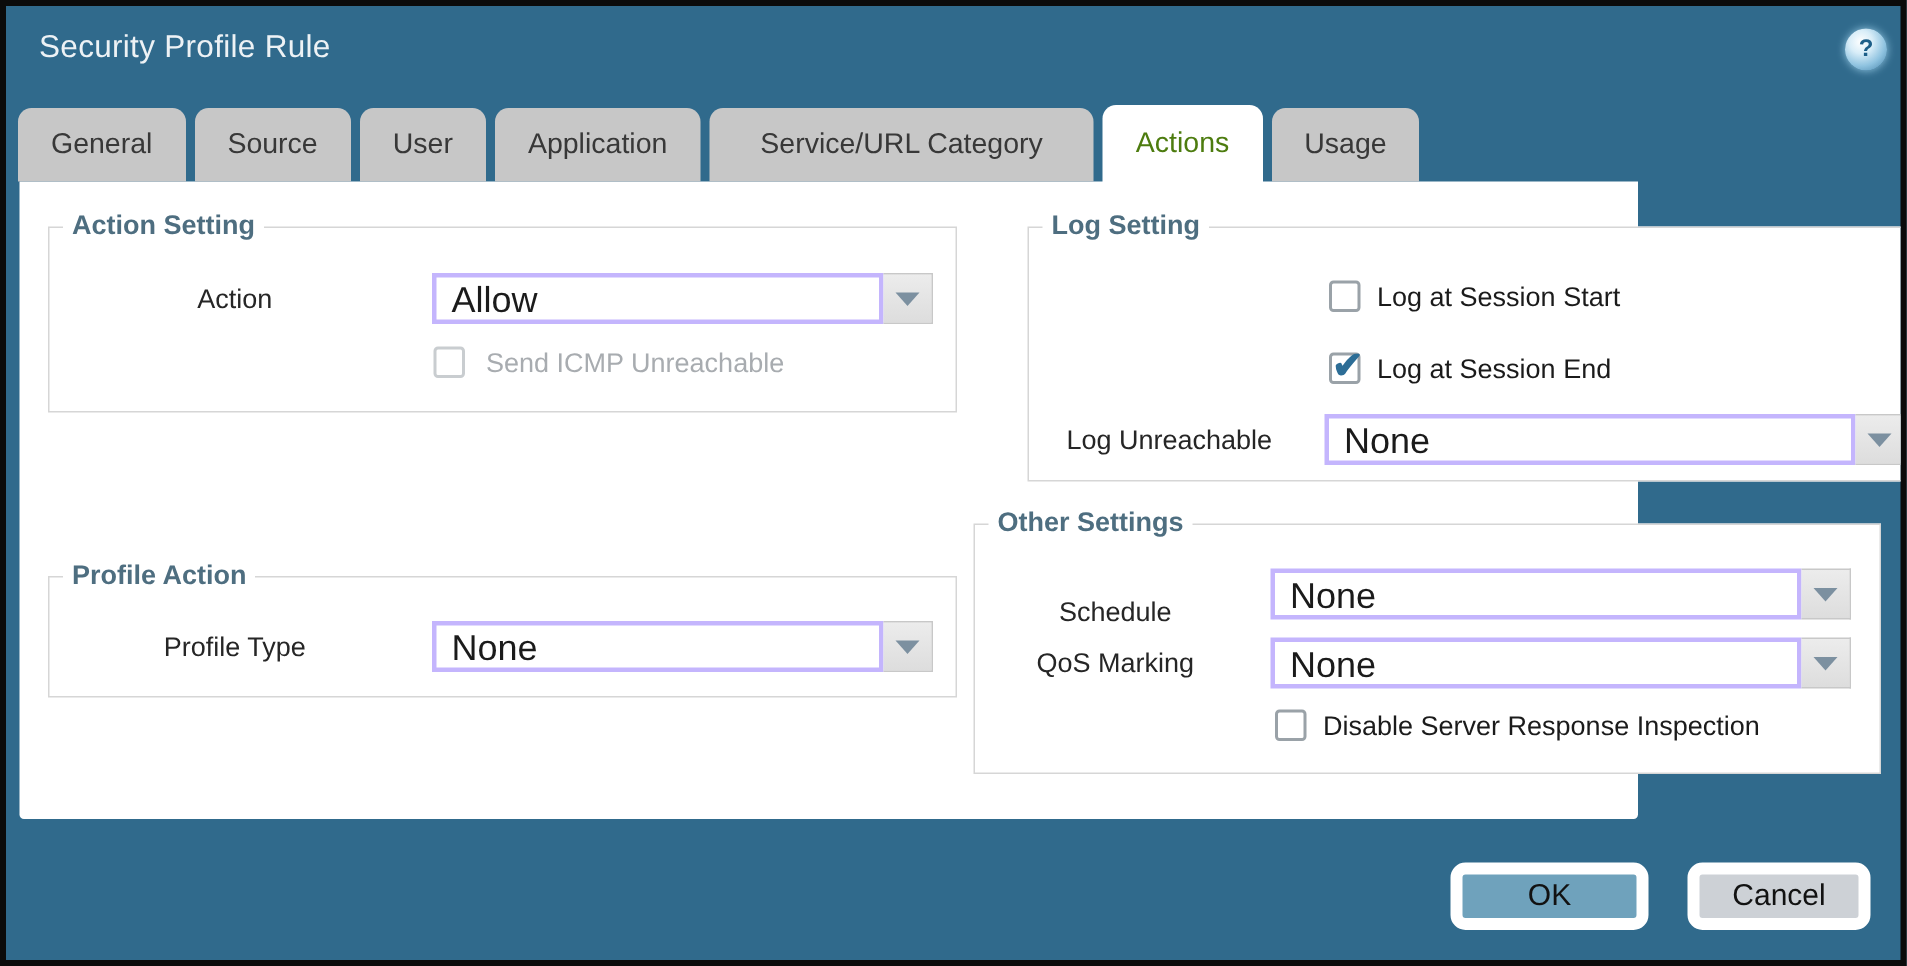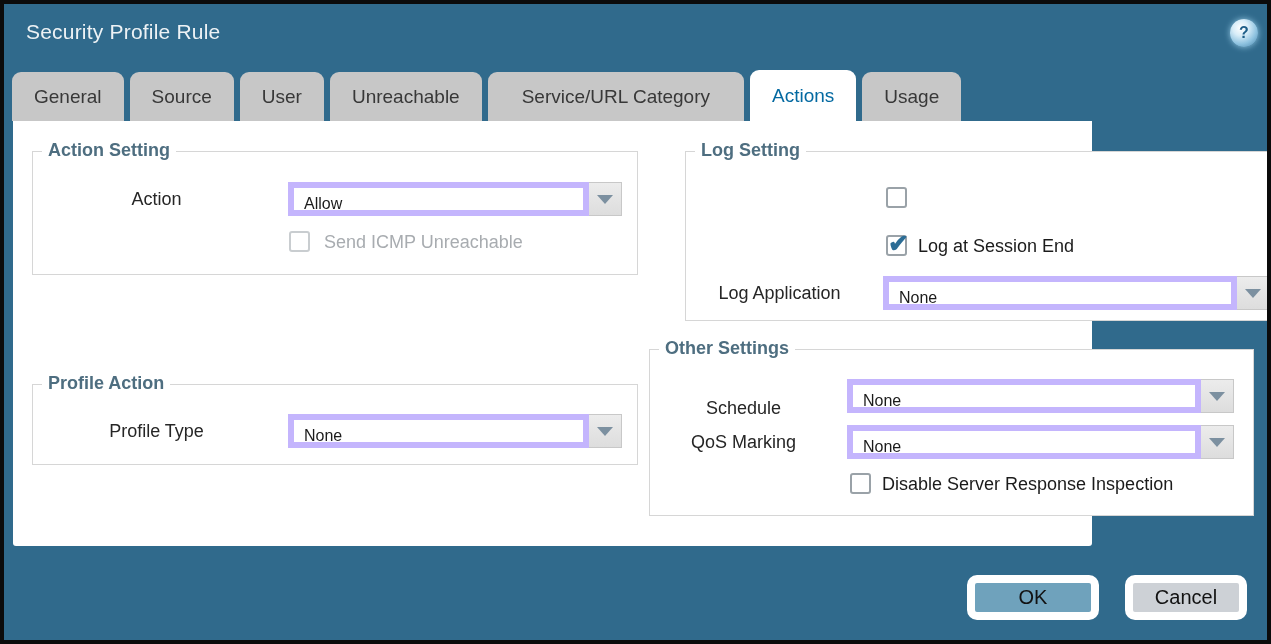--- a/index.html
+++ b/index.html
@@ -24,42 +24,42 @@
   .tabs{
     position:absolute;left:8px;top:66px;height:56px;display:flex;gap:6px;z-index:2;align-items:flex-start;
   }
   .tab{
     background:#C7C7C7;color:#383838;font-size:19px;
     padding:0 22px;height:49px;line-height:49px;margin-top:2px;
     border-radius:9px 9px 0 0;cursor:pointer;white-space:nowrap;
   }
   .tab.wide{padding:0 34px;}
   .tab.active{
-    background:#FFFFFF;color:#0369a1;height:56px;line-height:52px;margin-top:0;z-index:5;position:relative;
+    background:#FFFFFF;color:#4d7c0f;height:56px;line-height:52px;margin-top:0;z-index:5;position:relative;
   }
   
   .panel{
     position:absolute;left:9px;top:117px;width:1079px;height:425px;
     background:#FFFFFF;z-index:1;border-radius:0 0 3px 3px;
   }
   .fieldset{
     position:absolute;border:1px solid #D6D6D6;background:#fff;
   }
   .legend{
     position:absolute;top:-12px;left:9px;background:#fff;padding:0 6px;
     font-size:18px;font-weight:bold;color:#4E6E80;white-space:nowrap;
   }
   .flabel{
     position:absolute;font-size:18px;color:#262626;text-align:center;
     height:34px;line-height:34px;white-space:nowrap;
   }
   .combo{position:absolute;display:flex;height:34px;cursor:pointer;}
   .combo-input{
-    background:#fff;border:6px solid #c4b5fd;height:34px;
-    font-size:16px;color:#1b1b1b;padding:0 0 0 10px;line-height:32px;
+    background:#fff;border:3px solid #c4b5fd;height:34px;
+    font-size:24px;color:#1b1b1b;padding:0 0 0 10px;line-height:32px;
   }
   .combo-btn{
     width:33px;height:34px;background:linear-gradient(#ECECEC,#DDDDDD);
     border:1px solid #C8C8C8;border-left:none;
     display:flex;align-items:center;justify-content:center;
   }
   .tri{
     width:0;height:0;border-left:8px solid transparent;border-right:8px solid transparent;
     border-top:9px solid #7C90A0;
   }
@@ -92,21 +92,21 @@
   <div class="title">Security Profile Rule</div>
 
   <div class="help">
     <span>?</span>
   </div>
 
   <div class="tabs">
     <div class="tab">General</div>
     <div class="tab">Source</div>
     <div class="tab">User</div>
-    <div class="tab">Unreachable</div>
+    <div class="tab">Application</div>
     <div class="tab wide">Service/URL Category</div>
     <div class="tab active">Actions</div>
     <div class="tab">Usage</div>
   </div>
 
   <div class="panel">
 
     <div class="fieldset" style="left:19px;top:30px;width:606px;height:124px;">
       <span class="legend">Action Setting</span>
       <div class="flabel" style="left:0;top:30px;width:247px;">Action</div>
@@ -127,25 +127,26 @@
         <div class="combo-input" style="width:301px;">None</div>
         <div class="combo-btn">
           <div class="tri"></div>
         </div>
       </div>
     </div>
 
     <div class="fieldset" style="left:636px;top:30px;width:605px;height:170px;margin-left:36px;">
       <span class="legend">Log Setting</span>
       <div class="cb" style="left:200px;top:35px;"></div>
+      <div class="cblabel" style="left:232px;top:35px;">Log at Session Start</div>
       <div class="cb" style="left:200px;top:83px;">
         <span class="check">✔</span>
       </div>
       <div class="cblabel" style="left:232px;top:83px;">Log at Session End</div>
-      <div class="flabel" style="left:0;top:124px;width:187px;">Log Application</div>
+      <div class="flabel" style="left:0;top:124px;width:187px;">Log Unreachable</div>
       <div class="combo" style="left:197px;top:124px;">
         <div class="combo-input" style="width:354px;">None</div>
         <div class="combo-btn">
           <div class="tri"></div>
         </div>
       </div>
     </div>
 
     <div class="fieldset" style="left:636px;top:228px;width:605px;height:167px;">
       <span class="legend">Other Settings</span>

